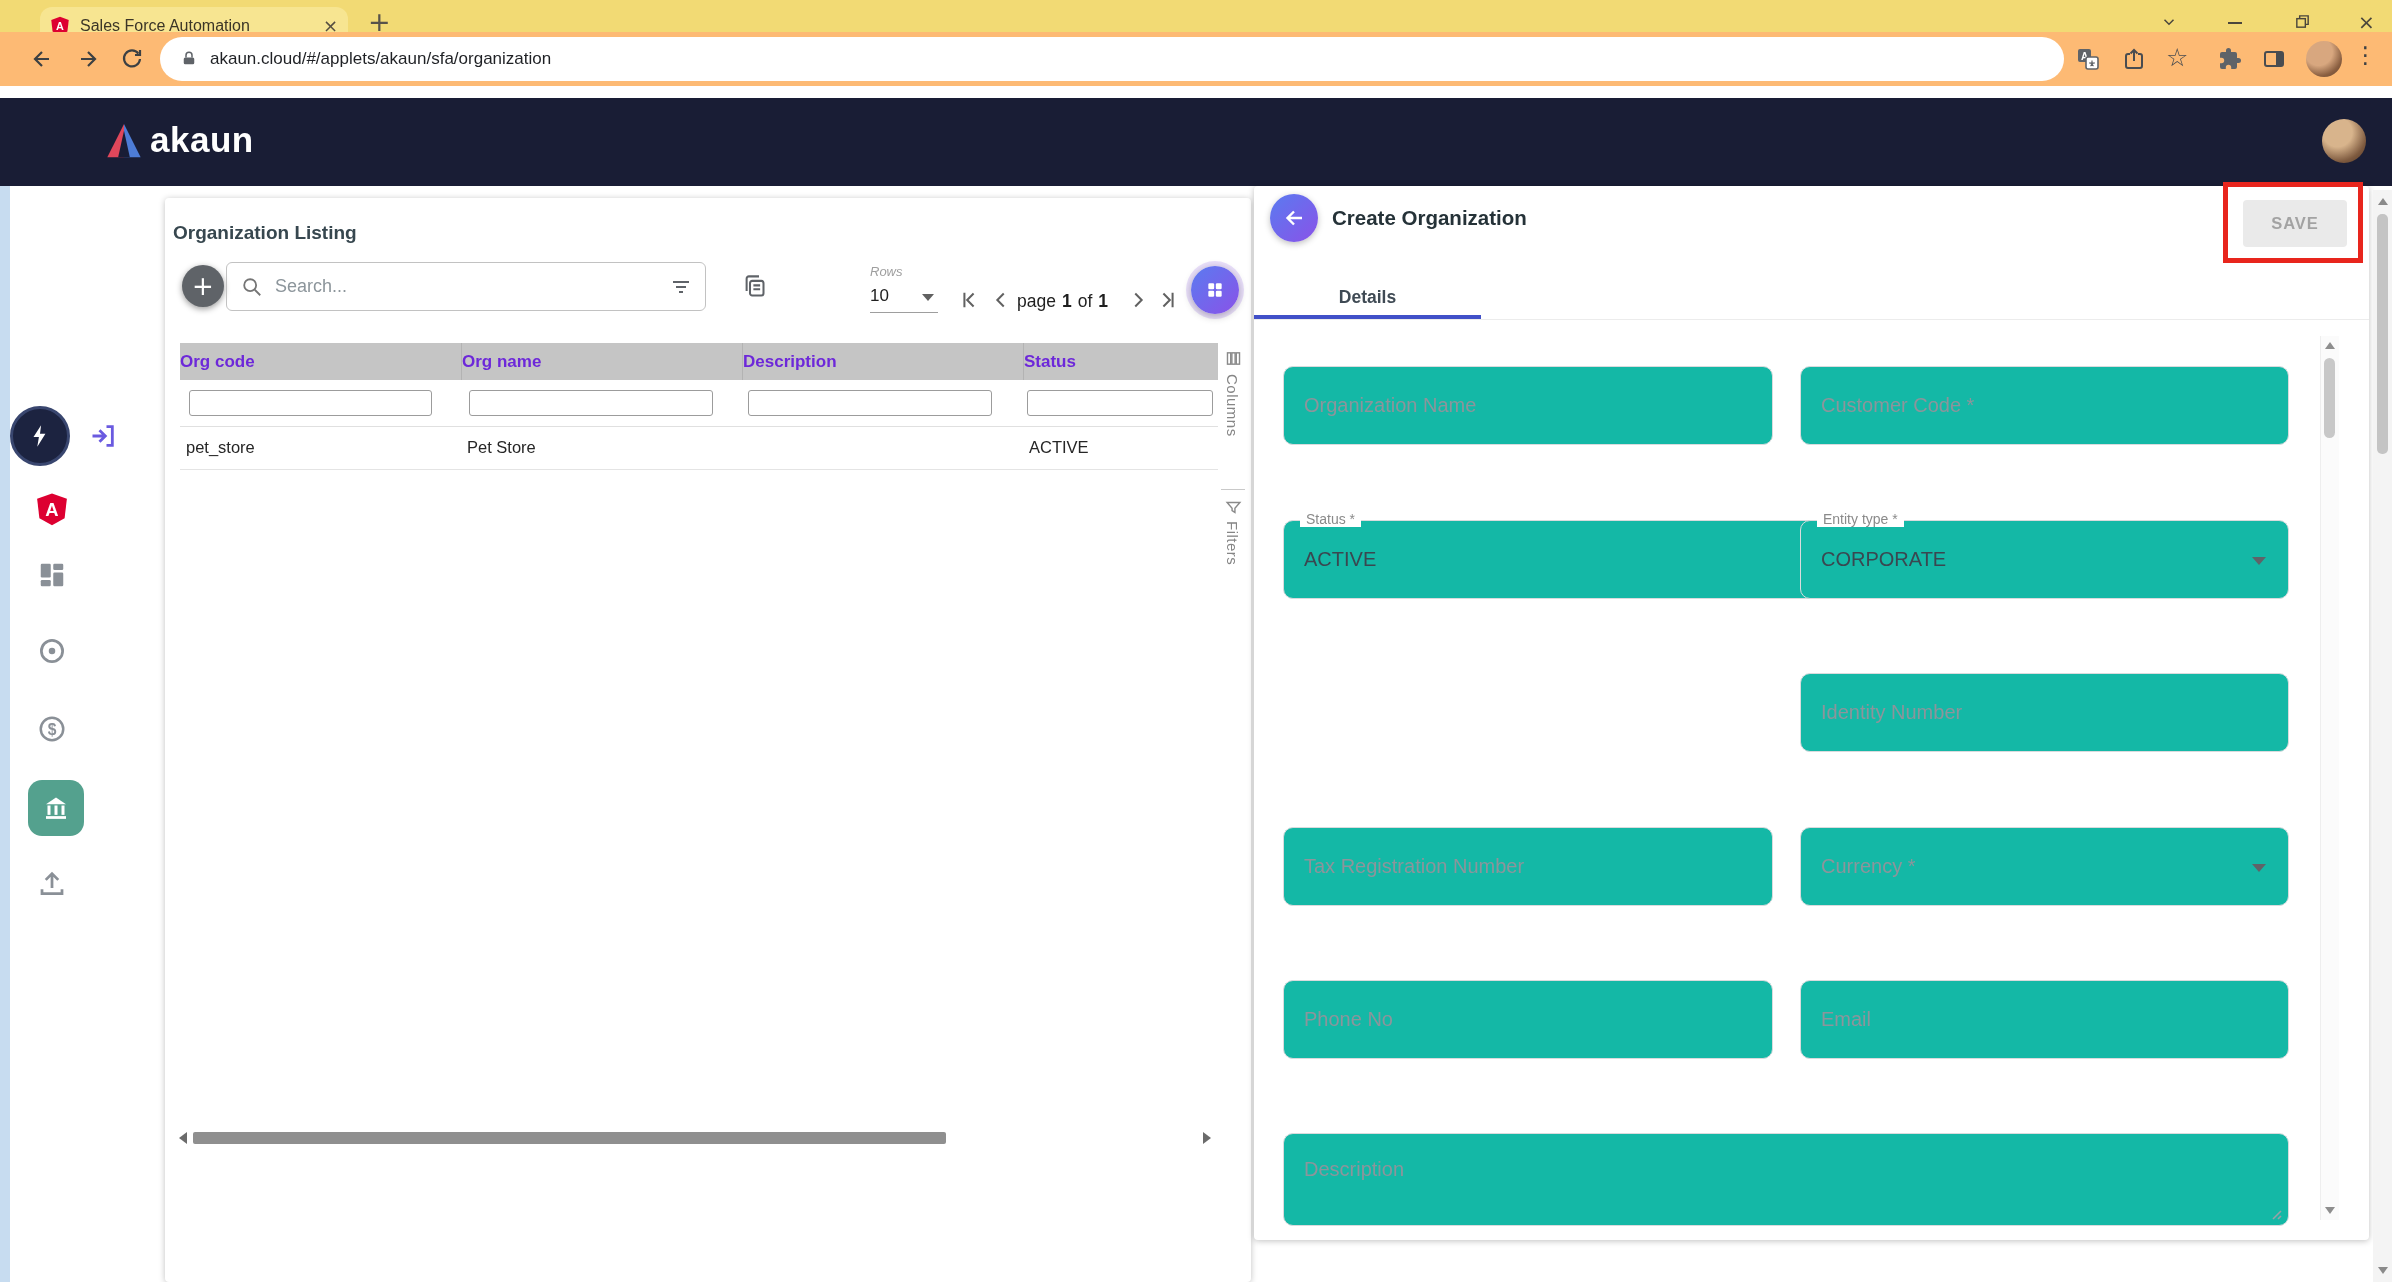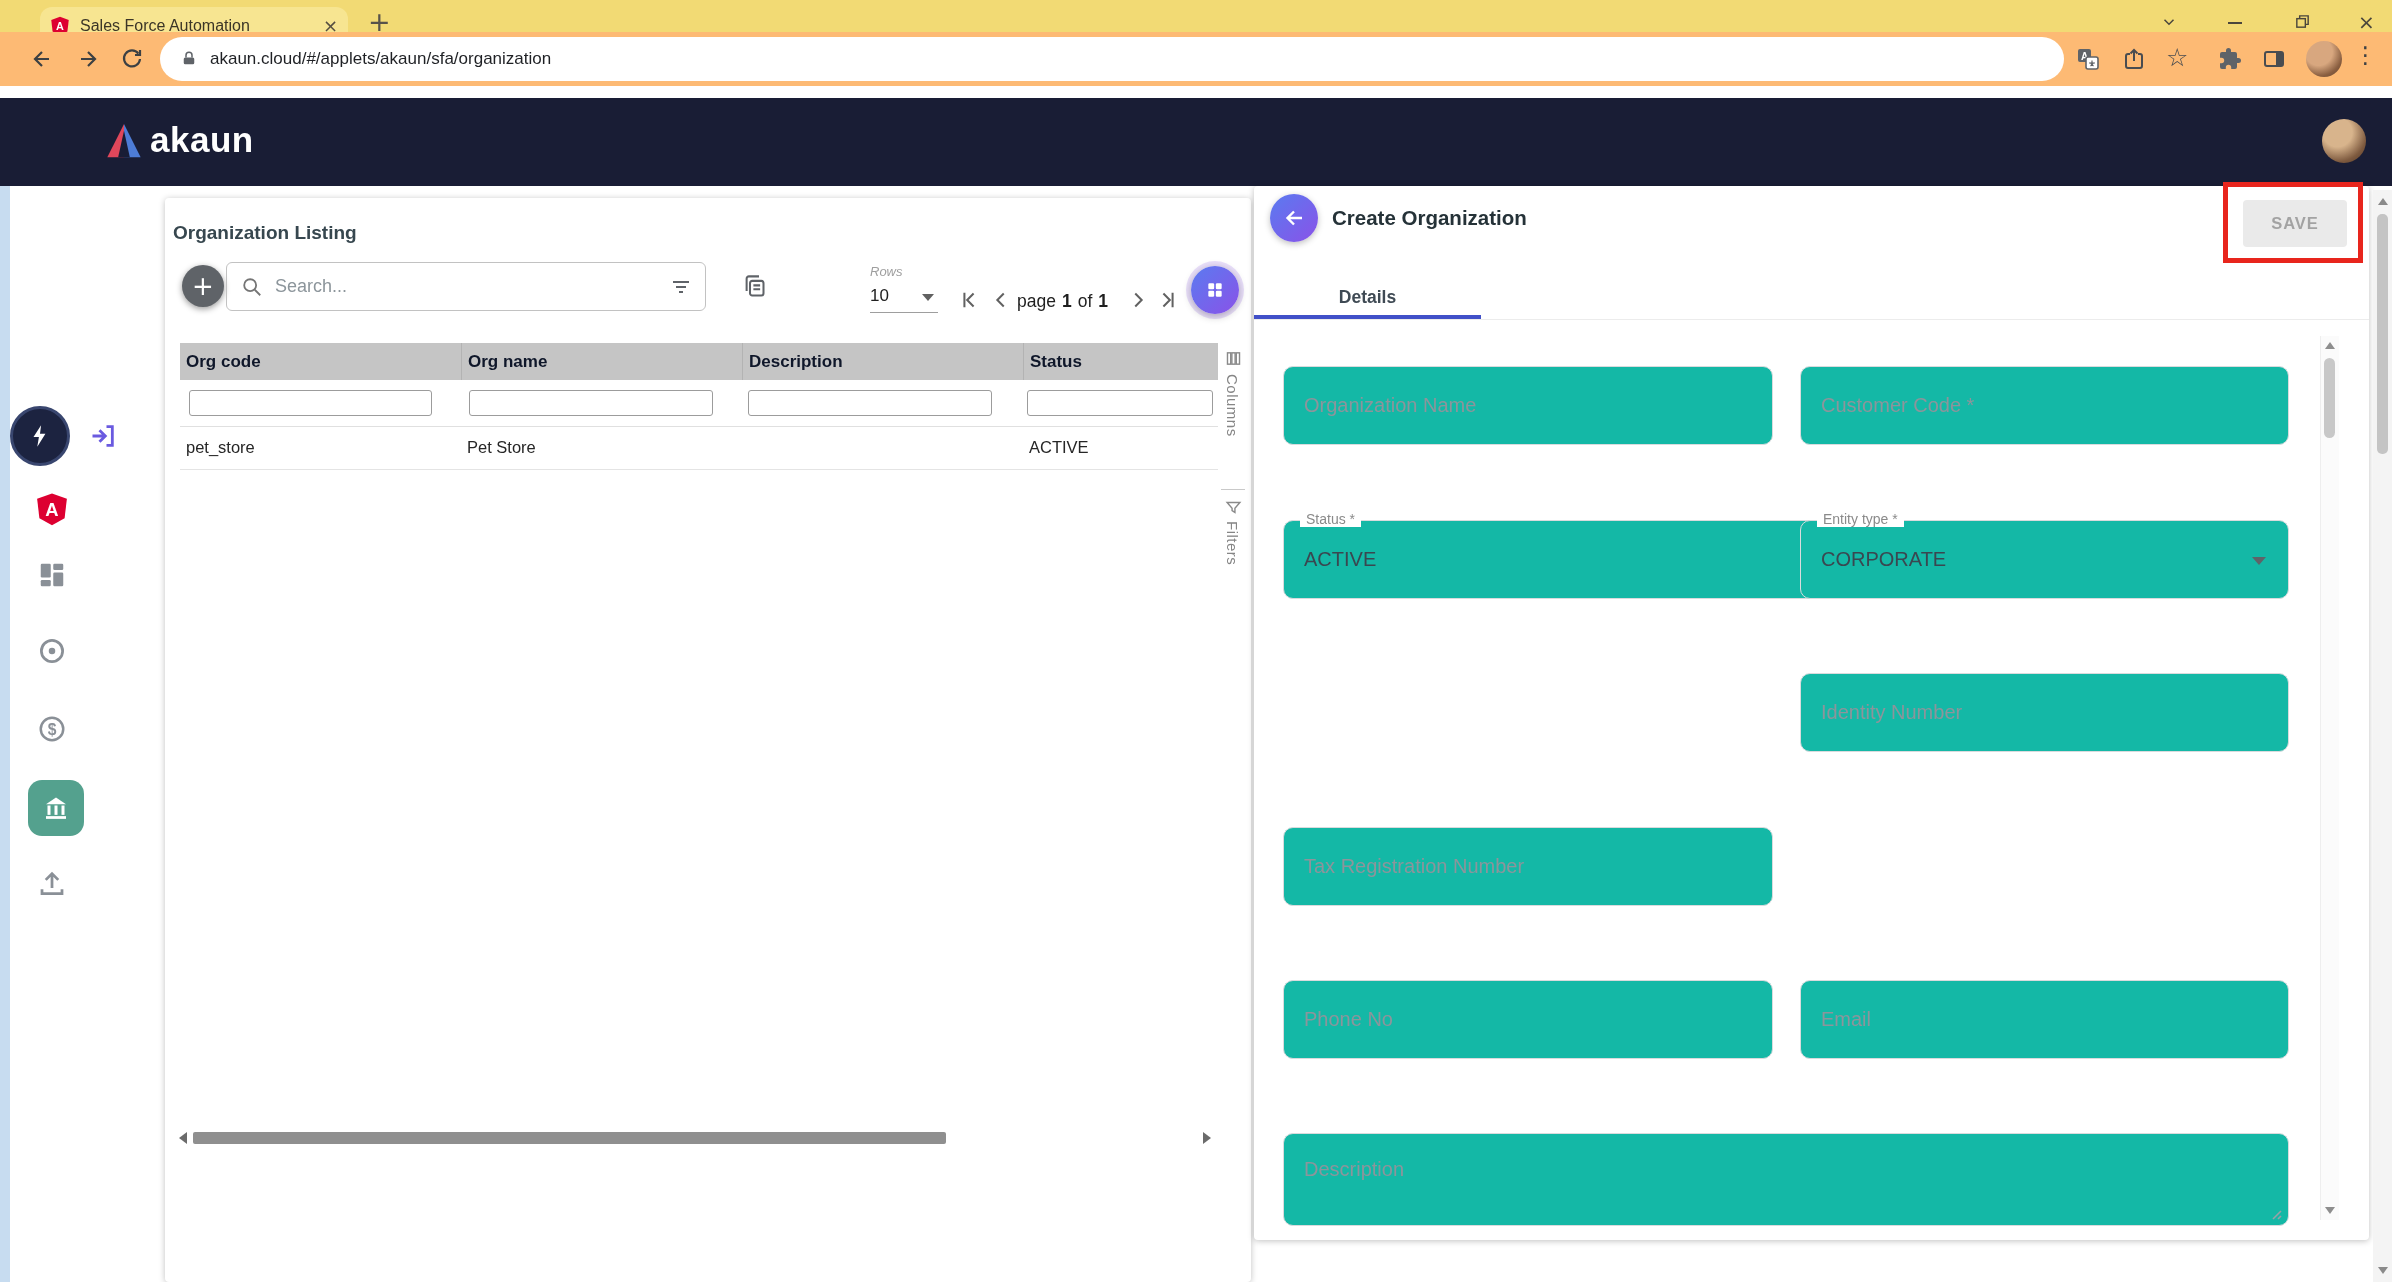--- a/index.html
+++ b/index.html
@@ -50,21 +50,21 @@
   .rows-label{font-size:13px;color:#9E9E9E;}
   .rows-val{font-size:17px;color:#212121;}
   .rows-underline{height:1px;background:#9E9E9E;}
   .pgtext{font-size:17.5px;color:#1F1F1F;display:flex;gap:6px;align-items:center;}
   .pgnum{font-weight:800;}
   .gridbtn{width:48px;height:48px;border-radius:50%;
            background:linear-gradient(135deg,#5A7BF0,#8A52E8);
            display:flex;align-items:center;justify-content:center;
            box-shadow:0 2px 8px rgba(0,0,0,.3),0 0 0 5px rgba(138,82,232,.18);}
   .thead{display:flex;background:#C5C5C5;align-items:center;height:37px;}
-  .thcell{font-size:17px;font-weight:600;color:#0f172a;padding-left:6px;box-sizing:border-box;
+  .thcell{font-size:17px;font-weight:600;color:#6d28d9;box-sizing:border-box;
           border-left:1px solid #b3b3b3;height:100%;display:flex;align-items:center;}
   .thcell:first-child{border-left:none;}
   .tfilter-row{border-bottom:1px solid #E0E0E0;}
   .tfilter{position:absolute;height:26px;border:1px solid #9C9C9C;border-radius:3px;
            background:#fff;box-sizing:border-box;outline:none;padding:0 6px;
            font-family:"Liberation Sans",sans-serif;font-size:14px;}
   .trow{display:flex;align-items:center;height:43px;border-bottom:1px solid #E4E4E4;}
   .tdcell{font-size:16.5px;color:#262626;padding-left:6px;box-sizing:border-box;}
   .vlabel{writing-mode:vertical-rl;font-size:15px;color:#868686;letter-spacing:.5px;}
   
@@ -417,20 +417,24 @@
       <span class="caret"></span>
     </div>
 
     <div class="ffield" style="left:546px;top:487px;width:489px;height:79px;">
       <input placeholder="Identity Number" style="">
     </div>
 
     <div class="ffield" style="left:29px;top:641px;width:490px;height:79px;">
       <input placeholder="Tax Registration Number" style="">
     </div>
+    <div class="ffield" style="left:546px;top:641px;width:489px;height:79px;">
+      <input placeholder="Currency *" style="">
+      <span class="caret"></span>
+    </div>
 
     <div class="ffield" style="left:29px;top:794px;width:490px;height:79px;">
       <input placeholder="Phone No" style="">
     </div>
     <div class="ffield" style="left:546px;top:794px;width:489px;height:79px;">
       <input placeholder="Email" style="">
     </div>
 
     <div class="ffield" style="left:29px;top:947px;width:1006px;height:93px;">
       <textarea placeholder="Description" style=""></textarea>

